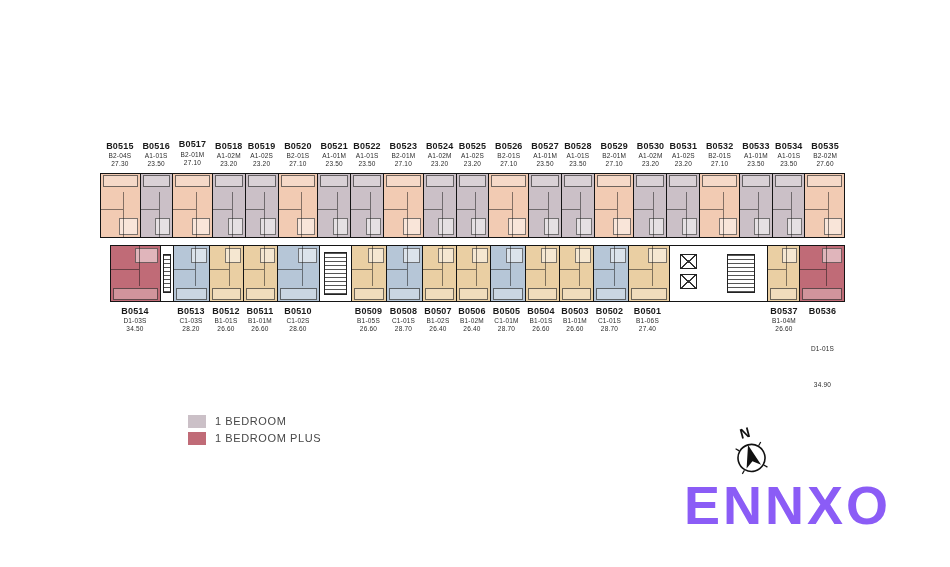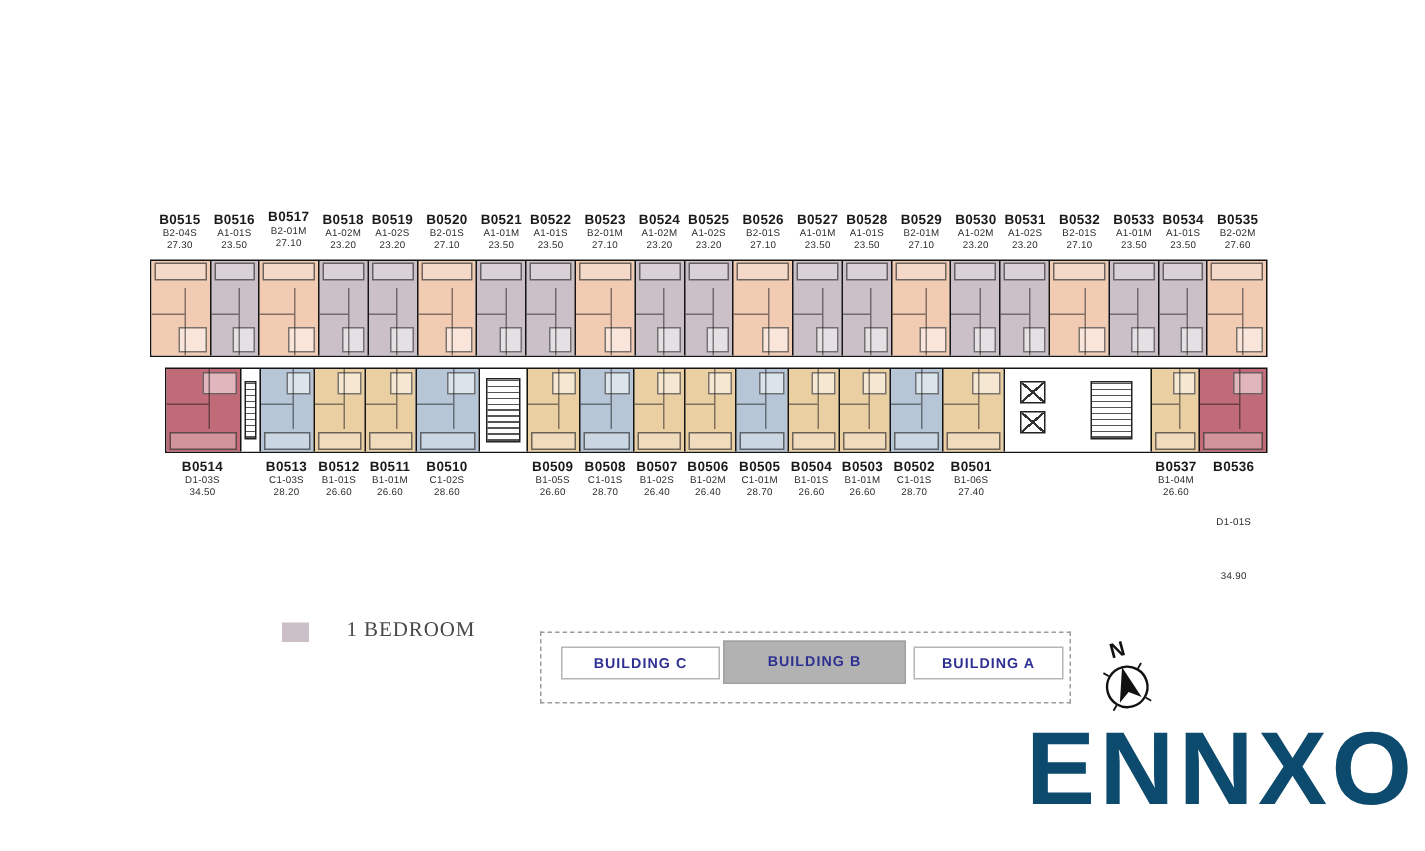--- a/index.html
+++ b/index.html
@@ -50,37 +50,37 @@
      background:
        linear-gradient(to top right,transparent 46%,#333 46% 54%,transparent 54%),
        linear-gradient(to bottom right,transparent 46%,#333 46% 54%,transparent 54%);}
   .lift.l1{top:8px;} .lift.l2{top:28px;}
 
   
   #legend{position:absolute;left:168px;top:413px;}
   .legend-row{display:flex;align-items:center;height:16px;margin-bottom:1px;}
   .legend-swatches{width:38px;display:flex;justify-content:flex-end;gap:2px;}
   .sw{width:18px;height:13px;display:inline-block;}
-  .legend-label{margin-left:25px;font-size:14px;color:#474747;letter-spacing:.6px;white-space:nowrap;font-family:Liberation Serif, serif;}
+  .legend-label{margin-left:9px;font-size:11px;color:#474747;letter-spacing:.6px;white-space:nowrap;}
 
   
   #sitemap{position:absolute;left:360px;top:421px;width:354px;height:48px;
            border:1px dashed #9c9c9c;box-sizing:border-box;background:#fff;}
   .bldg{position:absolute;display:flex;align-items:center;justify-content:center;
         font-size:9.5px;font-weight:700;letter-spacing:.7px;white-space:nowrap;box-sizing:border-box;}
   .bldg-0{left:13px;top:9px;width:106px;height:22px;background:#fff;border:1px solid #b5b5b5;}
   .bldg-1{left:121px;top:5px;width:122px;height:29px;background:#b2b2b2;border:1px solid #a0a0a0;}
   .bldg-2{left:248px;top:9px;width:100px;height:22px;background:#fff;border:1px solid #b5b5b5;}
 
   
   #compass{position:absolute;left:722px;top:420px;}
 
   
-  #watermark{position:absolute;left:684px;top:478px;font-size:69px;font-weight:700;
-             color:#0c4a6e;letter-spacing:3px;line-height:1;white-space:nowrap;}
+  #watermark{position:absolute;left:684px;top:478px;font-size:54px;font-weight:700;
+             color:#8b5cf6;letter-spacing:3px;line-height:1;white-space:nowrap;}
 </style>
 </head>
 <body>
 
 <div id="stage">
 
   <div id="plan">
     <div class="labels-row labels-top" id="labels-top">
         <div class="lbl-cell" style="flex: 40 0 0px;">
           <div class="lbl-code">B0515</div>
@@ -513,27 +513,28 @@
       </div>
   </div>
 
   <div id="legend">
       <div class="legend-row">
         <div class="legend-swatches">
           <div class="sw" style="background: rgb(203, 192, 199);"></div>
         </div>
         <div class="legend-label">1 BEDROOM</div>
       </div>
+      <div class="legend-row">
+        <div class="legend-swatches">
+          <div class="sw" style="background: rgb(192, 107, 119);"></div>
+        </div>
+        <div class="legend-label">1 BEDROOM PLUS</div>
+      </div>
     </div>
 
-  <div id="sitemap">
-      <div class="bldg bldg-0" style="color: rgb(46, 49, 146);">BUILDING C</div>
-      <div class="bldg bldg-1" style="color: rgb(46, 49, 146); background: rgb(178, 178, 178);">BUILDING B</div>
-      <div class="bldg bldg-2" style="color: rgb(46, 49, 146);">BUILDING A</div>
-    </div>
 
   <svg id="compass" width="58" height="60" viewBox="0 0 58 60">
     <g transform="rotate(-15 29 36)">
       <text x="29" y="17" text-anchor="middle" font-size="14" font-weight="bold" fill="#111" font-family="Liberation Sans, sans-serif">N</text>
       <circle cx="29" cy="38" r="13.5" fill="#ffffff" stroke="#111" stroke-width="1.6"></circle>
       <line x1="39" y1="28" x2="42" y2="25" stroke="#111" stroke-width="1.2"></line>
       <line x1="39" y1="48" x2="42" y2="51" stroke="#111" stroke-width="1.2"></line>
       <line x1="19" y1="48" x2="16" y2="51" stroke="#111" stroke-width="1.2"></line>
       <line x1="19" y1="28" x2="16" y2="25" stroke="#111" stroke-width="1.2"></line>
       <polygon points="29,24.5 36.5,47 29,41.5 21.5,47" fill="#111"></polygon>

